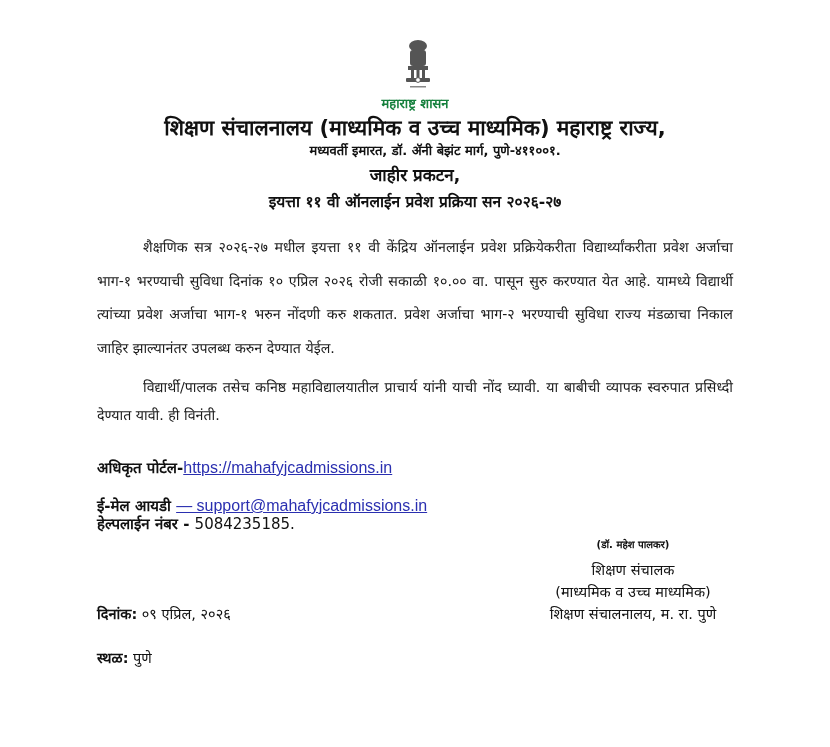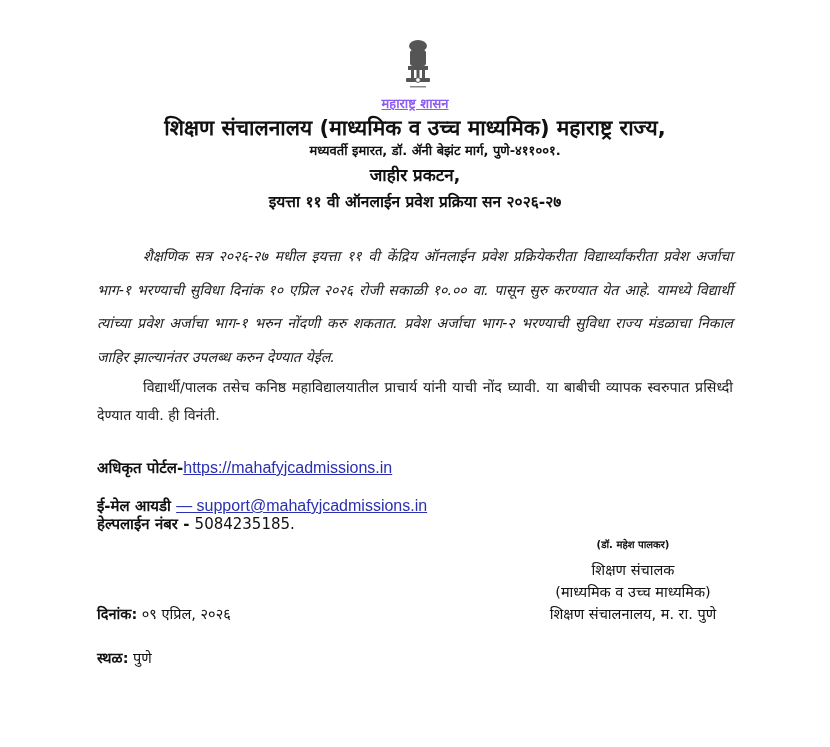--- a/index.html
+++ b/index.html
@@ -1,29 +1,29 @@
 <!DOCTYPE html>
 <html><head>
 <meta charset="utf-8">
 <style>
   html, body { margin: 0; padding: 0; background: #ffffff; }
   body { width: 830px; height: 747px; position: relative; overflow: hidden;
          font-family: "DejaVu Sans", sans-serif; color: #111; }
   .abs { position: absolute; white-space: nowrap; }
   .center { left: 0; width: 830px; text-align: center; }
   .emblem { position: absolute; left: 398px; top: 38px; width: 40px; height: 52px; }
-  .h-red { color: #8b5cf6; font-weight: bold; font-size: 13px; top: 94px; text-decoration: underline; }
+  .h-red { color: #15803d; font-weight: bold; font-size: 13px; top: 94px; }
   .h1 { font-weight: bold; font-size: 21px; top: 113px; }
   .h2 { font-weight: bold; font-size: 13px; top: 141px; }
   .h3 { font-weight: bold; font-size: 17px; top: 163px; }
   .h4 { font-weight: bold; font-size: 15.5px; top: 190px; }
   .para { position: absolute; left: 97px; width: 636px; font-size: 14.2px;
           line-height: 33.5px; text-align: justify; text-align-last: left; color: #1a1a1a; }
   .para .indent { display: inline-block; width: 46px; }
-  .p1 { top: 240px; font-style: italic; }
+  .p1 { top: 231px; }
   .p2 { top: 373px; line-height: 28px; }
   .contact { font-size: 15px; font-weight: bold; left: 97px; }
   .link { color: #2a2fb0; text-decoration: underline; font-weight: normal;
           font-family: "Liberation Sans", sans-serif; font-size: 16px; margin-top: 42px; }
   .plain { font-weight: normal; }
   .sig { font-size: 14.5px; text-align: center; width: 240px; left: 513px; }
   .sig.bold { font-weight: bold; font-size: 10px; }
   .foot { left: 97px; font-size: 14.5px; }
 </style>
 </head>

